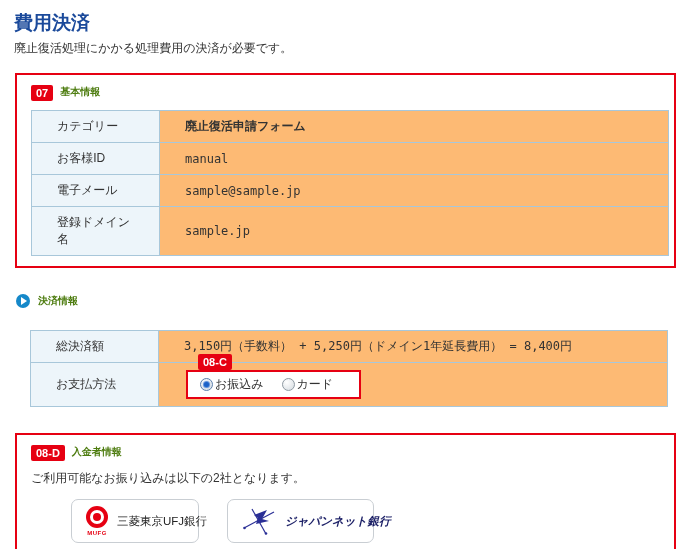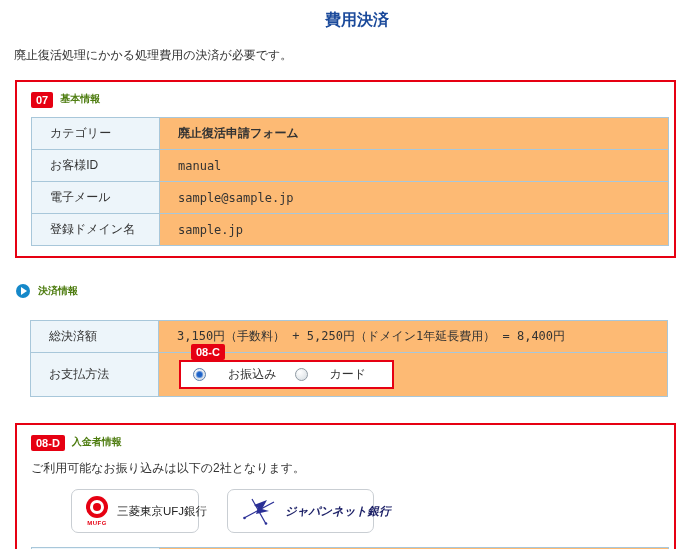--- a/index.html
+++ b/index.html
@@ -5,49 +5,49 @@
   * { box-sizing: border-box; margin: 0; padding: 0; }
   html,body { background:#fff; }
   body {
     width:700px; height:549px; overflow:hidden;
     font-family:"Liberation Sans","DejaVu Sans",sans-serif;
     font-size:12px; color:#333;
   }
   .page { position:relative; width:700px; height:549px; padding-top:10px; }
 
   
-  .page-title { font-size:16px; font-weight:bold; color:#1b4a9b; margin:0 0 16px 14px;text-align:center; }
+  .page-title { font-size:19px; font-weight:bold; color:#1b4a9b; margin:0 0 4px 14px; }
   .page-subtitle { margin:0 0 16px 14px; color:#333; }
 
   
   .red-box { border:2px solid #e60012; margin:0 10px 0 15px; width:661px; padding:8px 12px 10px 12px; background:#fff; }
   .red-box.basic { margin-bottom:26px; }
   .sec-header { display:flex; align-items:flex-start; gap:7px; margin:2px 0 9px 2px; }
   .badge { background:#e60012; color:#fff; font-weight:bold; font-size:11px; padding:2px 5px 1px 5px; border-radius:2px; line-height:1.2; }
   .sec-title { color:#4d7c0f; font-weight:bold; font-size:10px; }
 
   
   .plain-header { display:flex; gap:8px; margin:0 0 9px 16px; }
   .arrow-icon { width:14px; height:14px; border-radius:50%; background:#1588c9; position:relative; display:inline-block; }
   .arrow-icon::after { content:''; position:absolute; left:5px; top:3px; border-left:6px solid #fff; border-top:4px solid transparent; border-bottom:4px solid transparent; }
 
   
   table.info { border-collapse:collapse; width:638px; margin-left:2px; table-layout:fixed; }
   table.info.loose { margin-left:30px;margin-top:22px; }
-  table.info td { border:1px solid #a8c7da; padding:7px 18px; height:28px; vertical-align:middle; }
+  table.info td { border:1px solid #a8c7da; padding:7px 25px; height:28px; vertical-align:middle; }
   td.lbl { background:#edf5fa; width:128px; color:#333; }
   td.val { background:#fdba74; }
   .mono { font-family:"DejaVu Sans Mono","Liberation Mono",monospace; font-size:12px; }
   .bold-val { font-weight:bold; }
 
   
   .method-wrap { position:relative; display:inline-block; margin-left:2px; }
   .method-badge { position:absolute; top:-16px; left:12px; z-index:2; }
   .radio-outline { border:2px solid #e60012; padding:4px 26px 4px 12px; display:inline-flex; align-items:center; gap:18px; background:#fff; }
-  .radio-opt { display:inline-flex; align-items:center; gap:22px; cursor:default;justify-content:flex-end; }
+  .radio-opt { display:inline-flex; align-items:center; gap:2px; cursor:default;justify-content:flex-end; }
   .radio { width:13px; height:13px; border-radius:50%; border:1px solid #8f9aa3; background:radial-gradient(circle at 35% 30%, #ffffff 0%, #dfe4e8 75%); position:relative; display:inline-block; }
   .radio.checked { border-color:#5a7fae; }
   .radio.checked::after { content:''; position:absolute; left:3px; top:3px; width:5px; height:5px; border-radius:50%; background:#1c62c8; box-shadow:0 0 1px 1px #4e86d8; }
 
   .section-gap { height:26px; }
 
   
   .payer-note { margin:4px 0 12px 2px; }
   .banks { display:flex; gap:28px; margin:0 0 14px 6px;padding-left:36px; }
   .bank-card { border:1px solid #c9ced3; border-radius:7px; height:44px; display:flex; align-items:center; padding:0 14px; gap:9px; background:#fff; }

